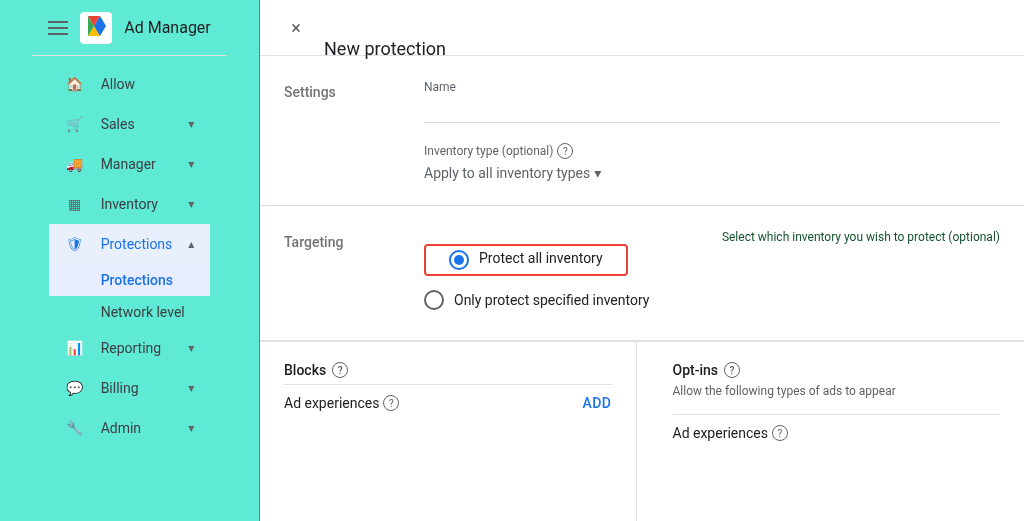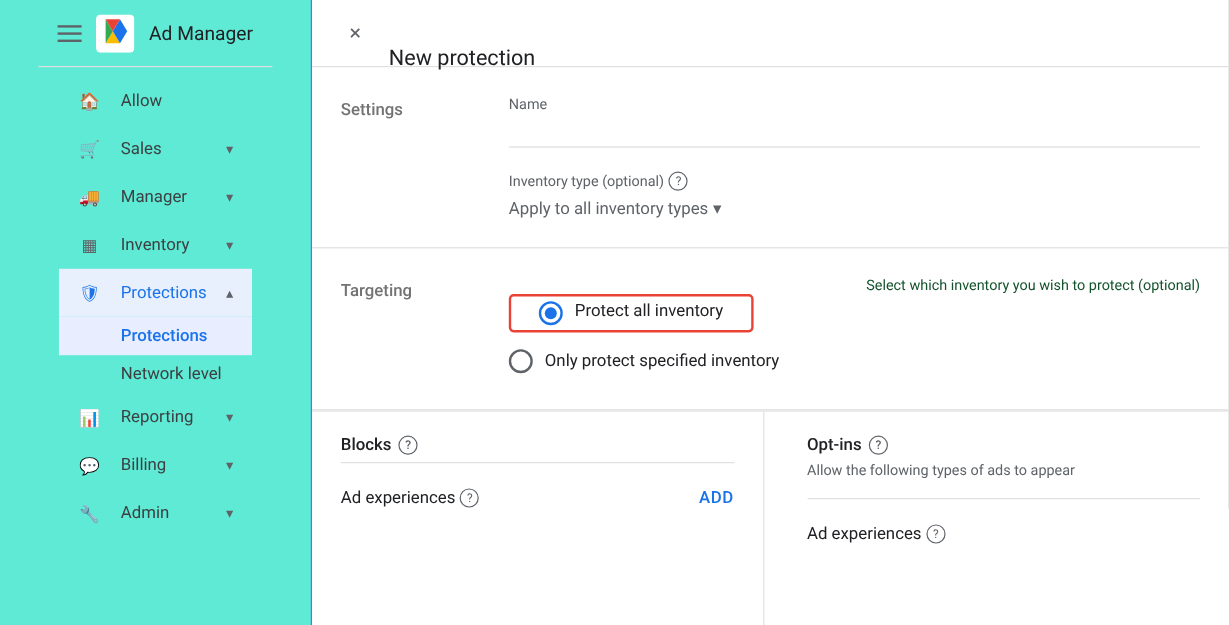--- a/index.html
+++ b/index.html
@@ -286,21 +286,21 @@
     }
     .block-desc {
       font-size: 12px;
       color: #5f6368;
       margin-bottom: 16px;
     }
     .block-row {
       display: flex;
       align-items: center;
       justify-content: space-between;
-      padding: 21px 0;
+      padding: 10px 0;
       border-top: 1px solid #e0e0e0;
     }
     .block-row-label {
       font-size: 14px;
       color: #202124;
       display: flex;
       align-items: center;
       gap: 4px;
     }
     .add-link {

